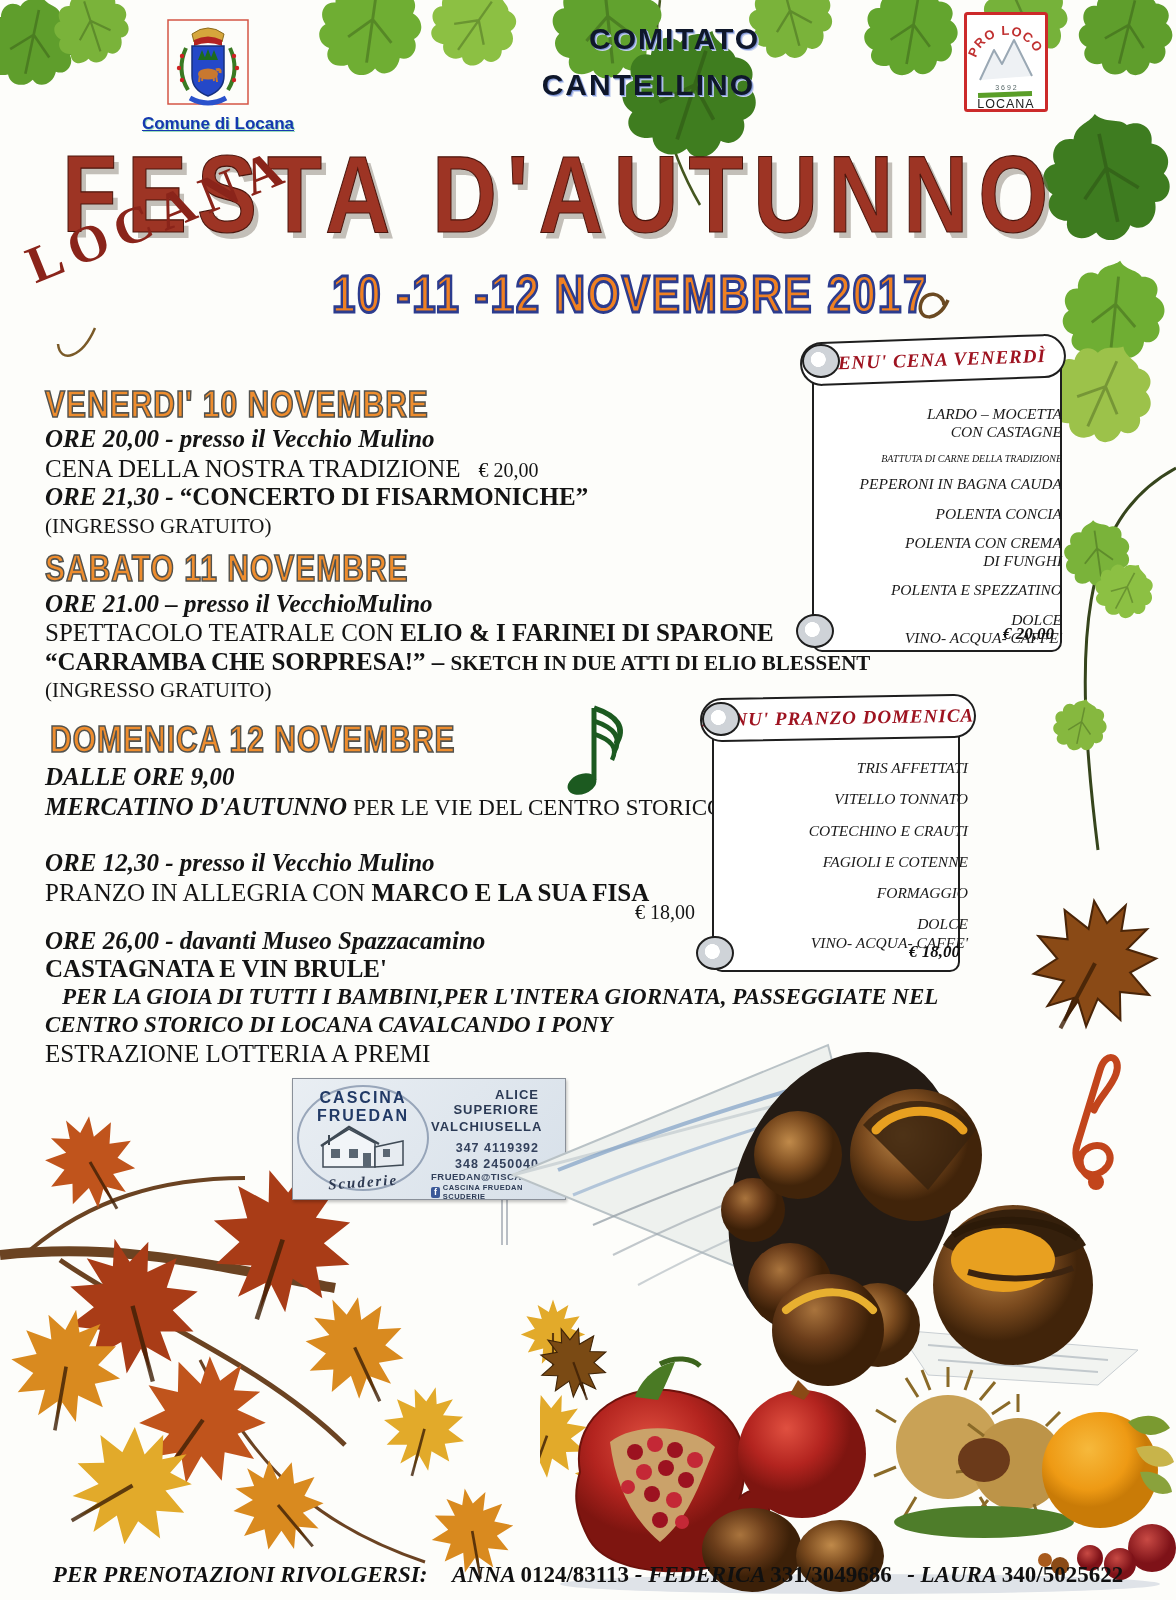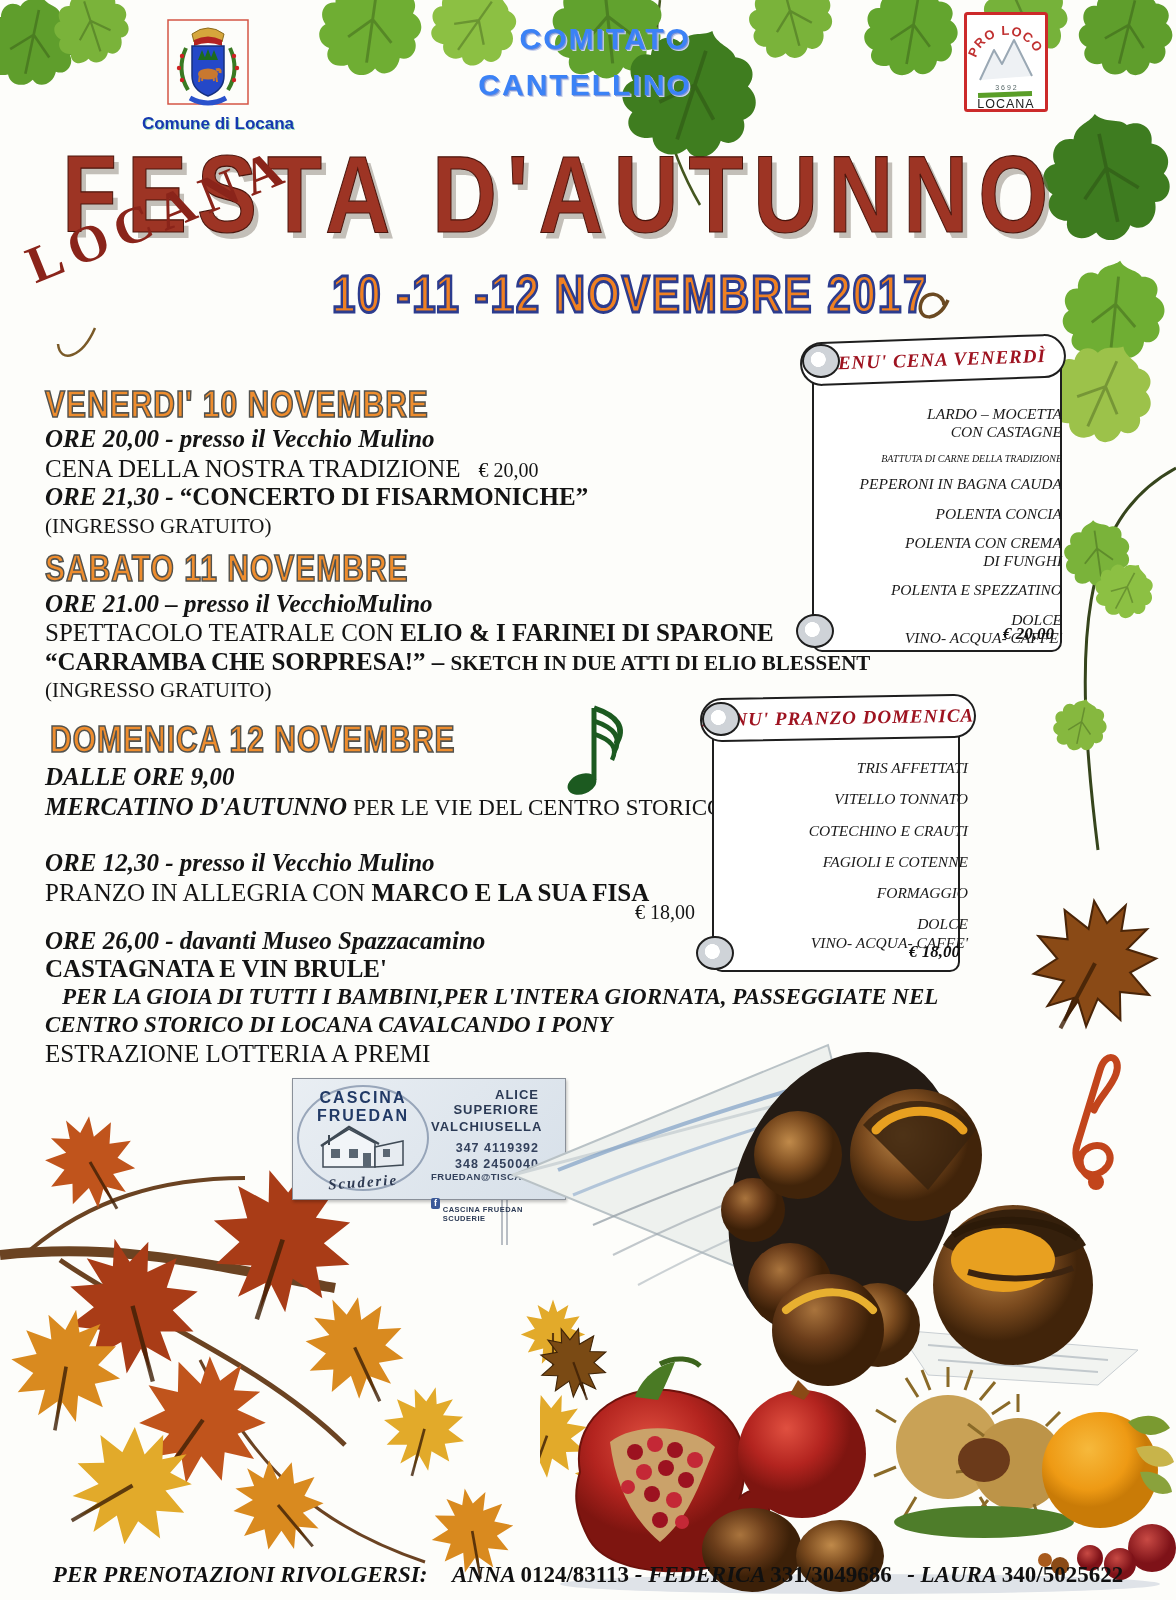--- a/index.html
+++ b/index.html
@@ -2,22 +2,22 @@
 <html><head>
 <meta charset="utf-8">
 <style>
   html,body{margin:0;padding:0;}
   body{width:1176px;height:1600px;position:relative;background:#fdfdfa;overflow:hidden;
        font-family:"Liberation Serif",serif;color:#141414;}
   .abs{position:absolute;}
 
   
   .comune-label{font:900 17px "Liberation Sans",sans-serif;color:#1638b0;text-shadow:1px 1px 0 #9db;letter-spacing:0;}
-  .comitato{font:900 30px "Liberation Sans",sans-serif;color:#3b82f6;letter-spacing:2px;
-            text-shadow:1px 1px 0 #7f95d6, 2px 2px 0 #c8d2ee;text-align:center;}
+  .comitato{font:900 30px "Liberation Sans",sans-serif;color:#0f172a;letter-spacing:2px;
+            text-shadow:1px 1px 0 #7f95d6, 2px 2px 0 #c8d2ee;text-align:right;}
 
   
   .main-title{font:900 90px "Liberation Sans",sans-serif;color:#9d3424;letter-spacing:10px;white-space:nowrap;
               -webkit-text-stroke:1px #4a150c;text-shadow:5px 5px 0 rgba(125,115,105,.45);
               transform:scaleY(1.22);transform-origin:left top;}
   .locana-rot{font:700 52px "Liberation Serif",serif;color:#8a241a;letter-spacing:9px;white-space:nowrap;
               transform:rotate(-22deg);transform-origin:left top;}
   .date-line{font:900 42px "Liberation Sans",sans-serif;color:#f08122;letter-spacing:2px;white-space:nowrap;
              -webkit-text-stroke:2.4px #2c3c8e;transform:scaleY(1.25);transform-origin:left top;}
 
@@ -45,21 +45,21 @@
   
   .card{background:linear-gradient(135deg,#e9eef3,#d7e0e9);border:1px solid #8a9099;box-shadow:1px 2px 3px rgba(0,0,0,.25);}
   .card-name{font:900 16px "Liberation Sans",sans-serif;color:#223a66;letter-spacing:2px;text-align:center;line-height:1.1;}
   .card-script{font:italic 700 15px "Liberation Serif",serif;color:#2e3a52;letter-spacing:2px;display:inline-block;transform:rotate(-4deg);}
   .card-right{font:700 13px "Liberation Sans",sans-serif;color:#2b3a55;text-align:right;letter-spacing:1px;}
   .card-phone{font:700 12.5px "Liberation Sans",sans-serif;color:#33415c;text-align:right;letter-spacing:1px;line-height:1.25;}
   .card-mail{font:700 9.5px "Liberation Sans",sans-serif;color:#33415c;text-align:right;letter-spacing:.5px;}
   .fb-row{display:flex;align-items:center;justify-content:flex-start;gap:3px;}
   .fb-ic{display:inline-block;width:11px;height:11px;background:#3b5998;color:#fff;border-radius:2px;
          font:700 9px/11px "Liberation Sans",sans-serif;text-align:center;}
-  .fb-label{font:700 7.5px "Liberation Sans",sans-serif;color:#2b3a55;letter-spacing:.5px;margin-top:22px;}
+  .fb-label{font:700 7.5px "Liberation Sans",sans-serif;color:#2b3a55;letter-spacing:.5px;}
 
   
   .footer{font:700 italic 23px "Liberation Serif",serif;color:#101010;white-space:nowrap;text-align:center;width:100%;}
   .footer .ph{font-style:normal;}
   svg{display:block;}
 </style>
 </head>
 <body>
 
 <svg class="abs" style="left:0;top:0;pointer-events:none" width="1176" height="900" viewBox="0 0 1176 900">
@@ -107,21 +107,21 @@
   <path d="M28 30 Q18 52 30 72" stroke="#3a7a22" stroke-width="4" fill="none"></path>
   <path d="M72 30 Q82 52 70 72" stroke="#3a7a22" stroke-width="4" fill="none"></path>
   <circle cx="24" cy="38" r="2.2" fill="#c22"></circle>
     <circle cx="21" cy="50" r="2.2" fill="#c22"></circle>
   <circle cx="24" cy="62" r="2.2" fill="#c22"></circle>
     <circle cx="76" cy="38" r="2.2" fill="#c22"></circle>
   <circle cx="79" cy="50" r="2.2" fill="#c22"></circle>
     <circle cx="76" cy="62" r="2.2" fill="#c22"></circle>
   <path d="M32 80 Q50 90 68 80" stroke="#2a52cc" stroke-width="5" fill="none"></path>
 </svg>
-<div class="abs comune-label" style="left:118px;top:114px;width:200px;text-align:center;">Comune di Locana</div>
+<div class="abs comune-label" style="left:118px;top:114px;width:200px;text-align:center;text-decoration:underline;">Comune di Locana</div>
 
 <div class="abs comitato" style="left:450px;top:22px;width:310px;">COMITATO</div>
 <div class="abs comitato" style="left:415px;top:68px;width:340px;">CANTELLINO</div>
 
 <svg class="abs" style="left:964px;top:12px" width="84" height="100" viewBox="0 0 84 100">
   <rect x="1.5" y="1.5" width="81" height="97" fill="#ffffff" stroke="#cc2a2a" stroke-width="3" rx="2"></rect>
   <defs>
       <path id="arcp" d="M12 46 A32 32 0 0 1 72 42"></path>
     </defs>
   <text font-family="Liberation Sans, sans-serif" font-size="13" font-weight="bold" fill="#c03030" letter-spacing="1">

